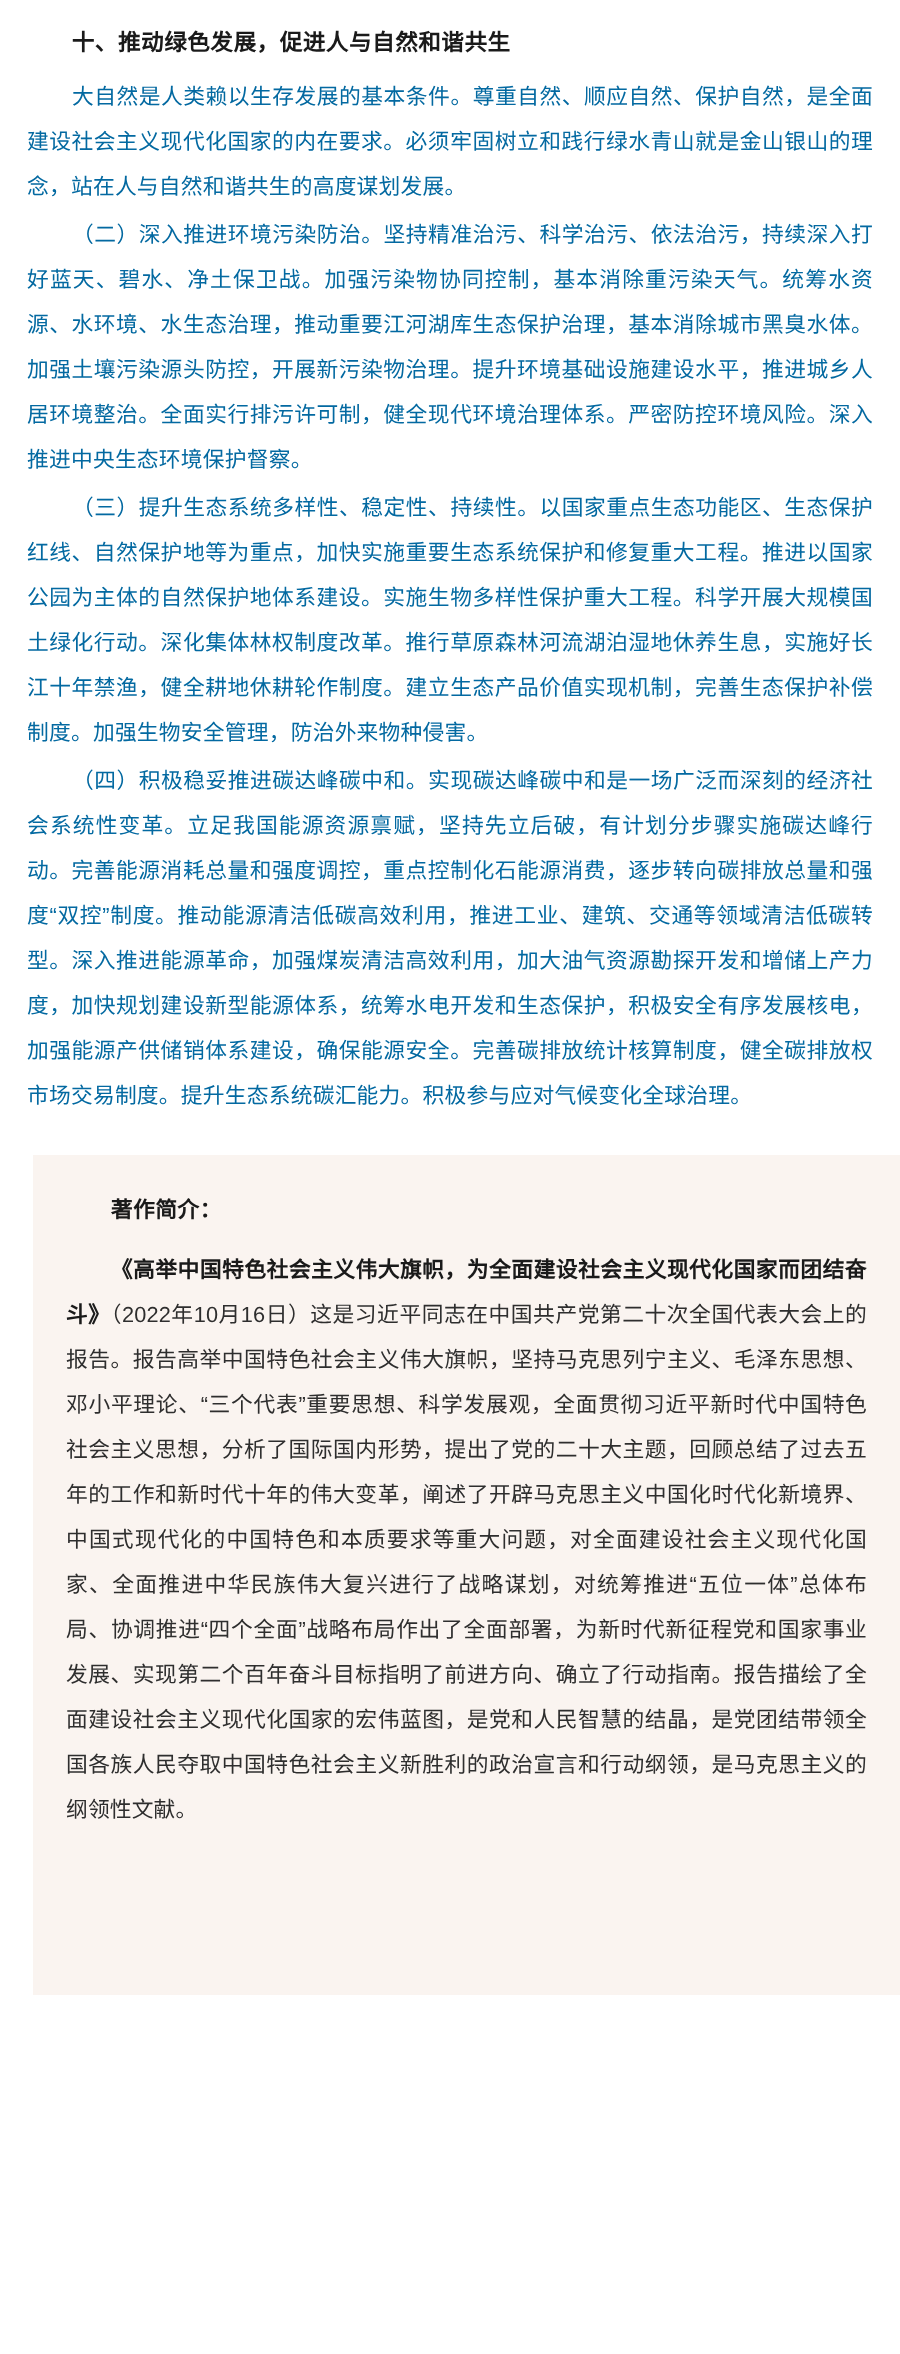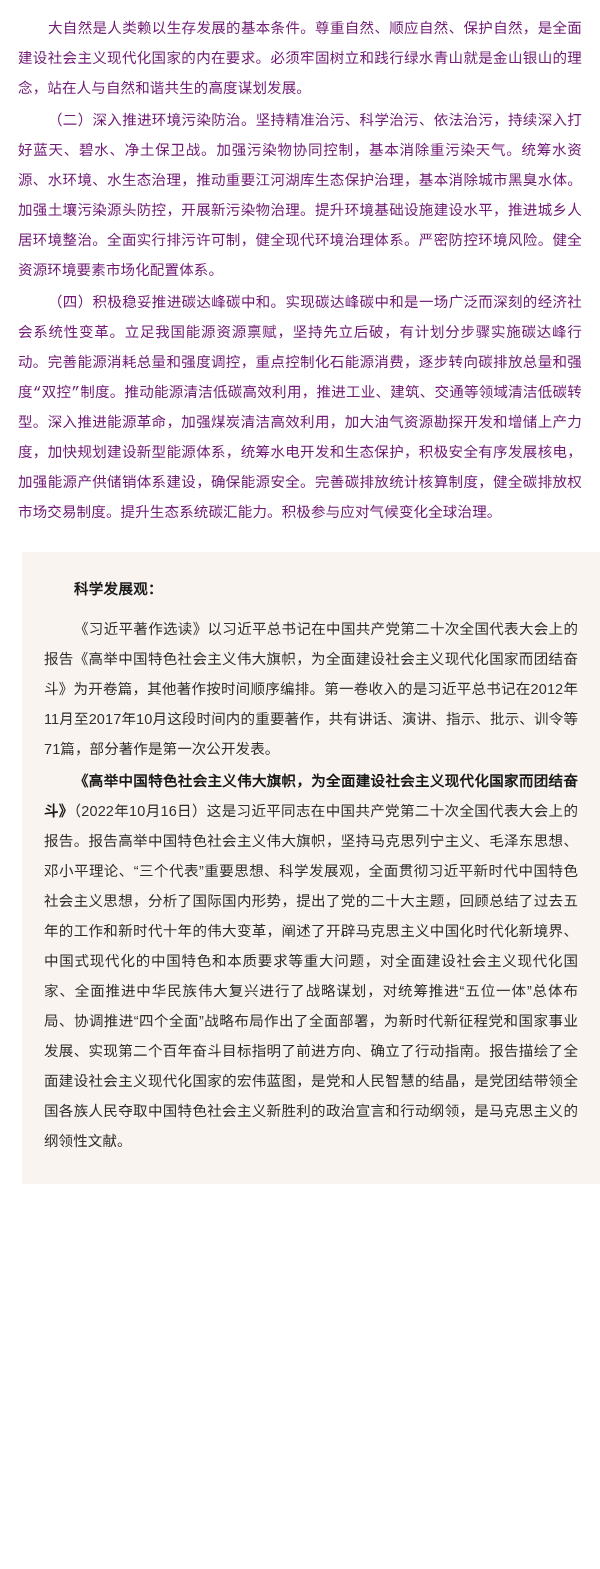--- a/index.html
+++ b/index.html
@@ -39,23 +39,22 @@
     letter-spacing: 0.4px;
   }
 
   p.para {
     font-size: 14.5px;
     line-height: 30px;
     margin: 0 0 2px 0;
     text-indent: 30px;
     text-align: justify;
     text-justify: inter-ideograph;
-    color: #701a75;
+    color: #0369a1;
     letter-spacing: 0.15px;
-    font-family: Liberation Mono, monospace;
   }
 
   
   .note-box {
     margin-top: 24px;
     margin-left: 22px;
     margin-right: 0;
     background: #faf4f0;
     padding: 22px 22px 26px 22px;
     box-sizing: border-box;
@@ -88,34 +87,33 @@
     color: #1a1a1a;
   }
 </style>
 </head>
 <body>
 
 <div class="page">
 
   <div class="article">
 
+    <h1 class="doc-title">十、推动绿色发展，促进人与自然和谐共生</h1>
 
     <p class="para">大自然是人类赖以生存发展的基本条件。尊重自然、顺应自然、保护自然，是全面建设社会主义现代化国家的内在要求。必须牢固树立和践行绿水青山就是金山银山的理念，站在人与自然和谐共生的高度谋划发展。</p>
-    <p class="para">（二）深入推进环境污染防治。坚持精准治污、科学治污、依法治污，持续深入打好蓝天、碧水、净土保卫战。加强污染物协同控制，基本消除重污染天气。统筹水资源、水环境、水生态治理，推动重要江河湖库生态保护治理，基本消除城市黑臭水体。加强土壤污染源头防控，开展新污染物治理。提升环境基础设施建设水平，推进城乡人居环境整治。全面实行排污许可制，健全现代环境治理体系。严密防控环境风险。健全资源环境要素市场化配置体系。</p>
+    <p class="para">（二）深入推进环境污染防治。坚持精准治污、科学治污、依法治污，持续深入打好蓝天、碧水、净土保卫战。加强污染物协同控制，基本消除重污染天气。统筹水资源、水环境、水生态治理，推动重要江河湖库生态保护治理，基本消除城市黑臭水体。加强土壤污染源头防控，开展新污染物治理。提升环境基础设施建设水平，推进城乡人居环境整治。全面实行排污许可制，健全现代环境治理体系。严密防控环境风险。深入推进中央生态环境保护督察。</p>
+    <p class="para">（三）提升生态系统多样性、稳定性、持续性。以国家重点生态功能区、生态保护红线、自然保护地等为重点，加快实施重要生态系统保护和修复重大工程。推进以国家公园为主体的自然保护地体系建设。实施生物多样性保护重大工程。科学开展大规模国土绿化行动。深化集体林权制度改革。推行草原森林河流湖泊湿地休养生息，实施好长江十年禁渔，健全耕地休耕轮作制度。建立生态产品价值实现机制，完善生态保护补偿制度。加强生物安全管理，防治外来物种侵害。</p>
     <p class="para">（四）积极稳妥推进碳达峰碳中和。实现碳达峰碳中和是一场广泛而深刻的经济社会系统性变革。立足我国能源资源禀赋，坚持先立后破，有计划分步骤实施碳达峰行动。完善能源消耗总量和强度调控，重点控制化石能源消费，逐步转向碳排放总量和强度“双控”制度。推动能源清洁低碳高效利用，推进工业、建筑、交通等领域清洁低碳转型。深入推进能源革命，加强煤炭清洁高效利用，加大油气资源勘探开发和增储上产力度，加快规划建设新型能源体系，统筹水电开发和生态保护，积极安全有序发展核电，加强能源产供储销体系建设，确保能源安全。完善碳排放统计核算制度，健全碳排放权市场交易制度。提升生态系统碳汇能力。积极参与应对气候变化全球治理。</p>
 
   </div>
 
   <div class="note-box">
 
-    <div class="note-heading">科学发展观：</div>
+    <div class="note-heading">著作简介：</div>
 
-    <p class="note-para">
-      <span class="work-title"></span><span>《习近平著作选读》以习近平总书记在中国共产党第二十次全国代表大会上的报告《高举中国特色社会主义伟大旗帜，为全面建设社会主义现代化国家而团结奋斗》为开卷篇，其他著作按时间顺序编排。第一卷收入的是习近平总书记在2012年11月至2017年10月这段时间内的重要著作，共有讲话、演讲、指示、批示、训令等71篇，部分著作是第一次公开发表。</span>
-    </p>
 
     <p class="note-para">
       <span class="work-title">《高举中国特色社会主义伟大旗帜，为全面建设社会主义现代化国家而团结奋斗》</span><span>（2022年10月16日）这是习近平同志在中国共产党第二十次全国代表大会上的报告。报告高举中国特色社会主义伟大旗帜，坚持马克思列宁主义、毛泽东思想、邓小平理论、“三个代表”重要思想、科学发展观，全面贯彻习近平新时代中国特色社会主义思想，分析了国际国内形势，提出了党的二十大主题，回顾总结了过去五年的工作和新时代十年的伟大变革，阐述了开辟马克思主义中国化时代化新境界、中国式现代化的中国特色和本质要求等重大问题，对全面建设社会主义现代化国家、全面推进中华民族伟大复兴进行了战略谋划，对统筹推进“五位一体”总体布局、协调推进“四个全面”战略布局作出了全面部署，为新时代新征程党和国家事业发展、实现第二个百年奋斗目标指明了前进方向、确立了行动指南。报告描绘了全面建设社会主义现代化国家的宏伟蓝图，是党和人民智慧的结晶，是党团结带领全国各族人民夺取中国特色社会主义新胜利的政治宣言和行动纲领，是马克思主义的纲领性文献。</span>
     </p>
 
   </div>
 
 </div>
 
 </body></html>

